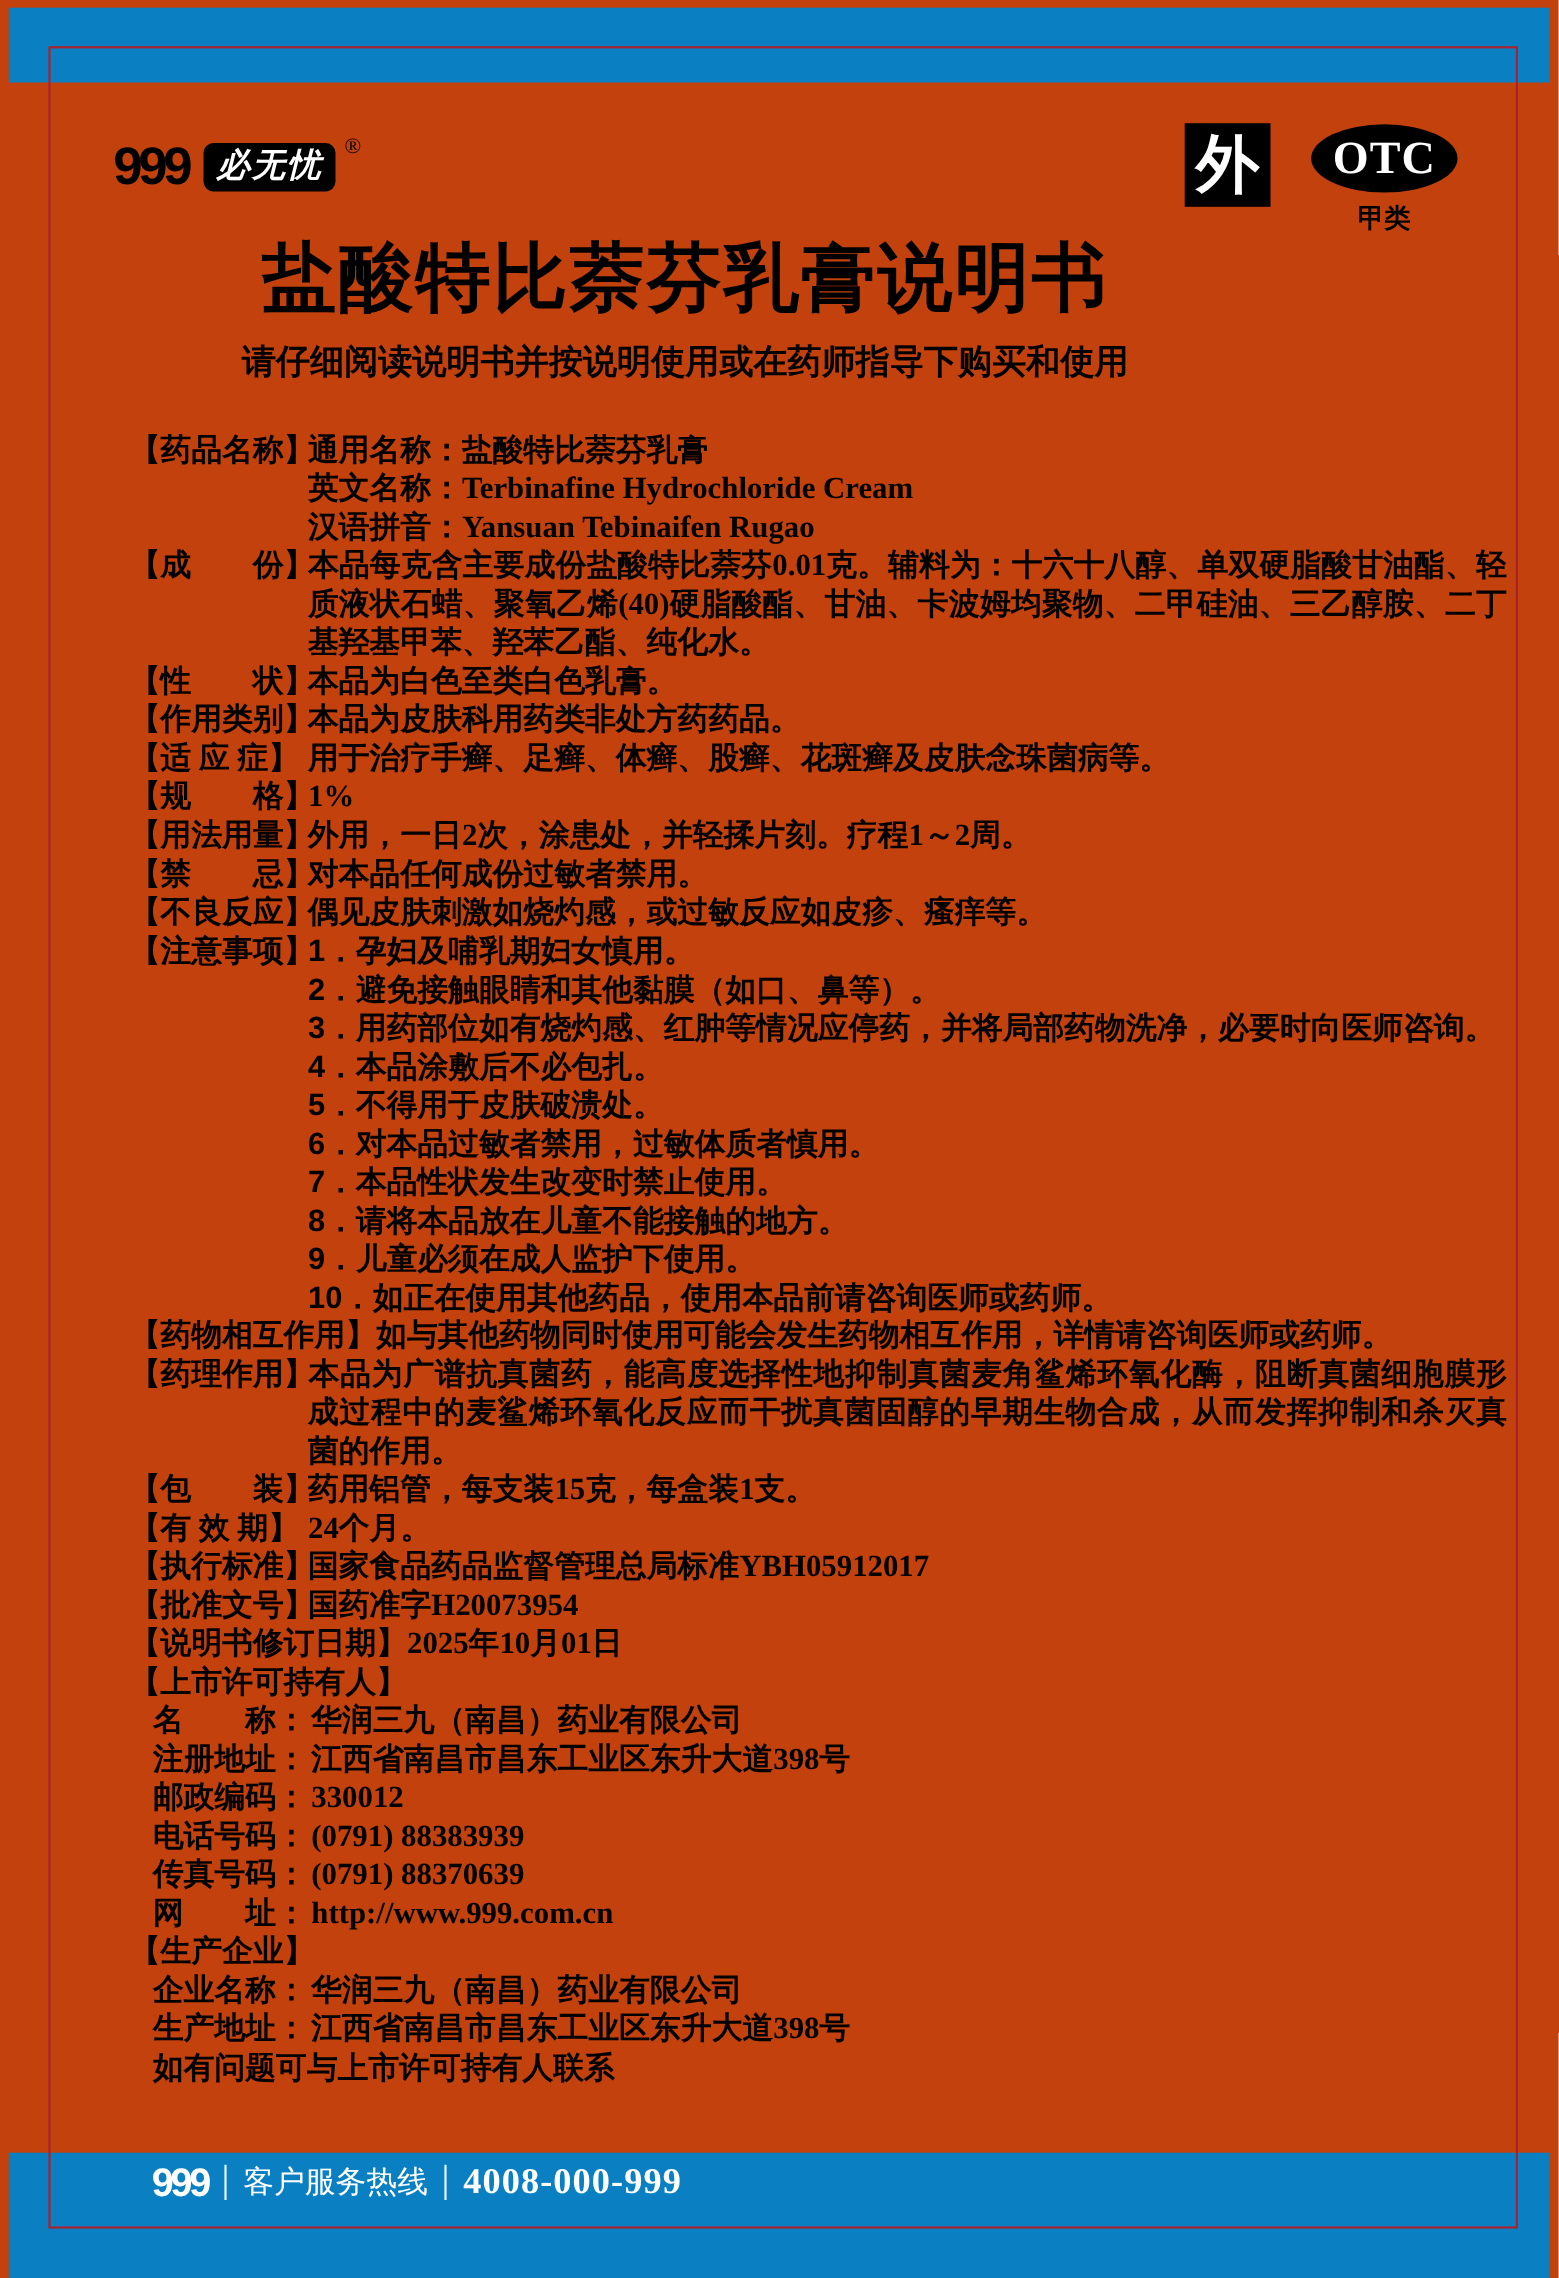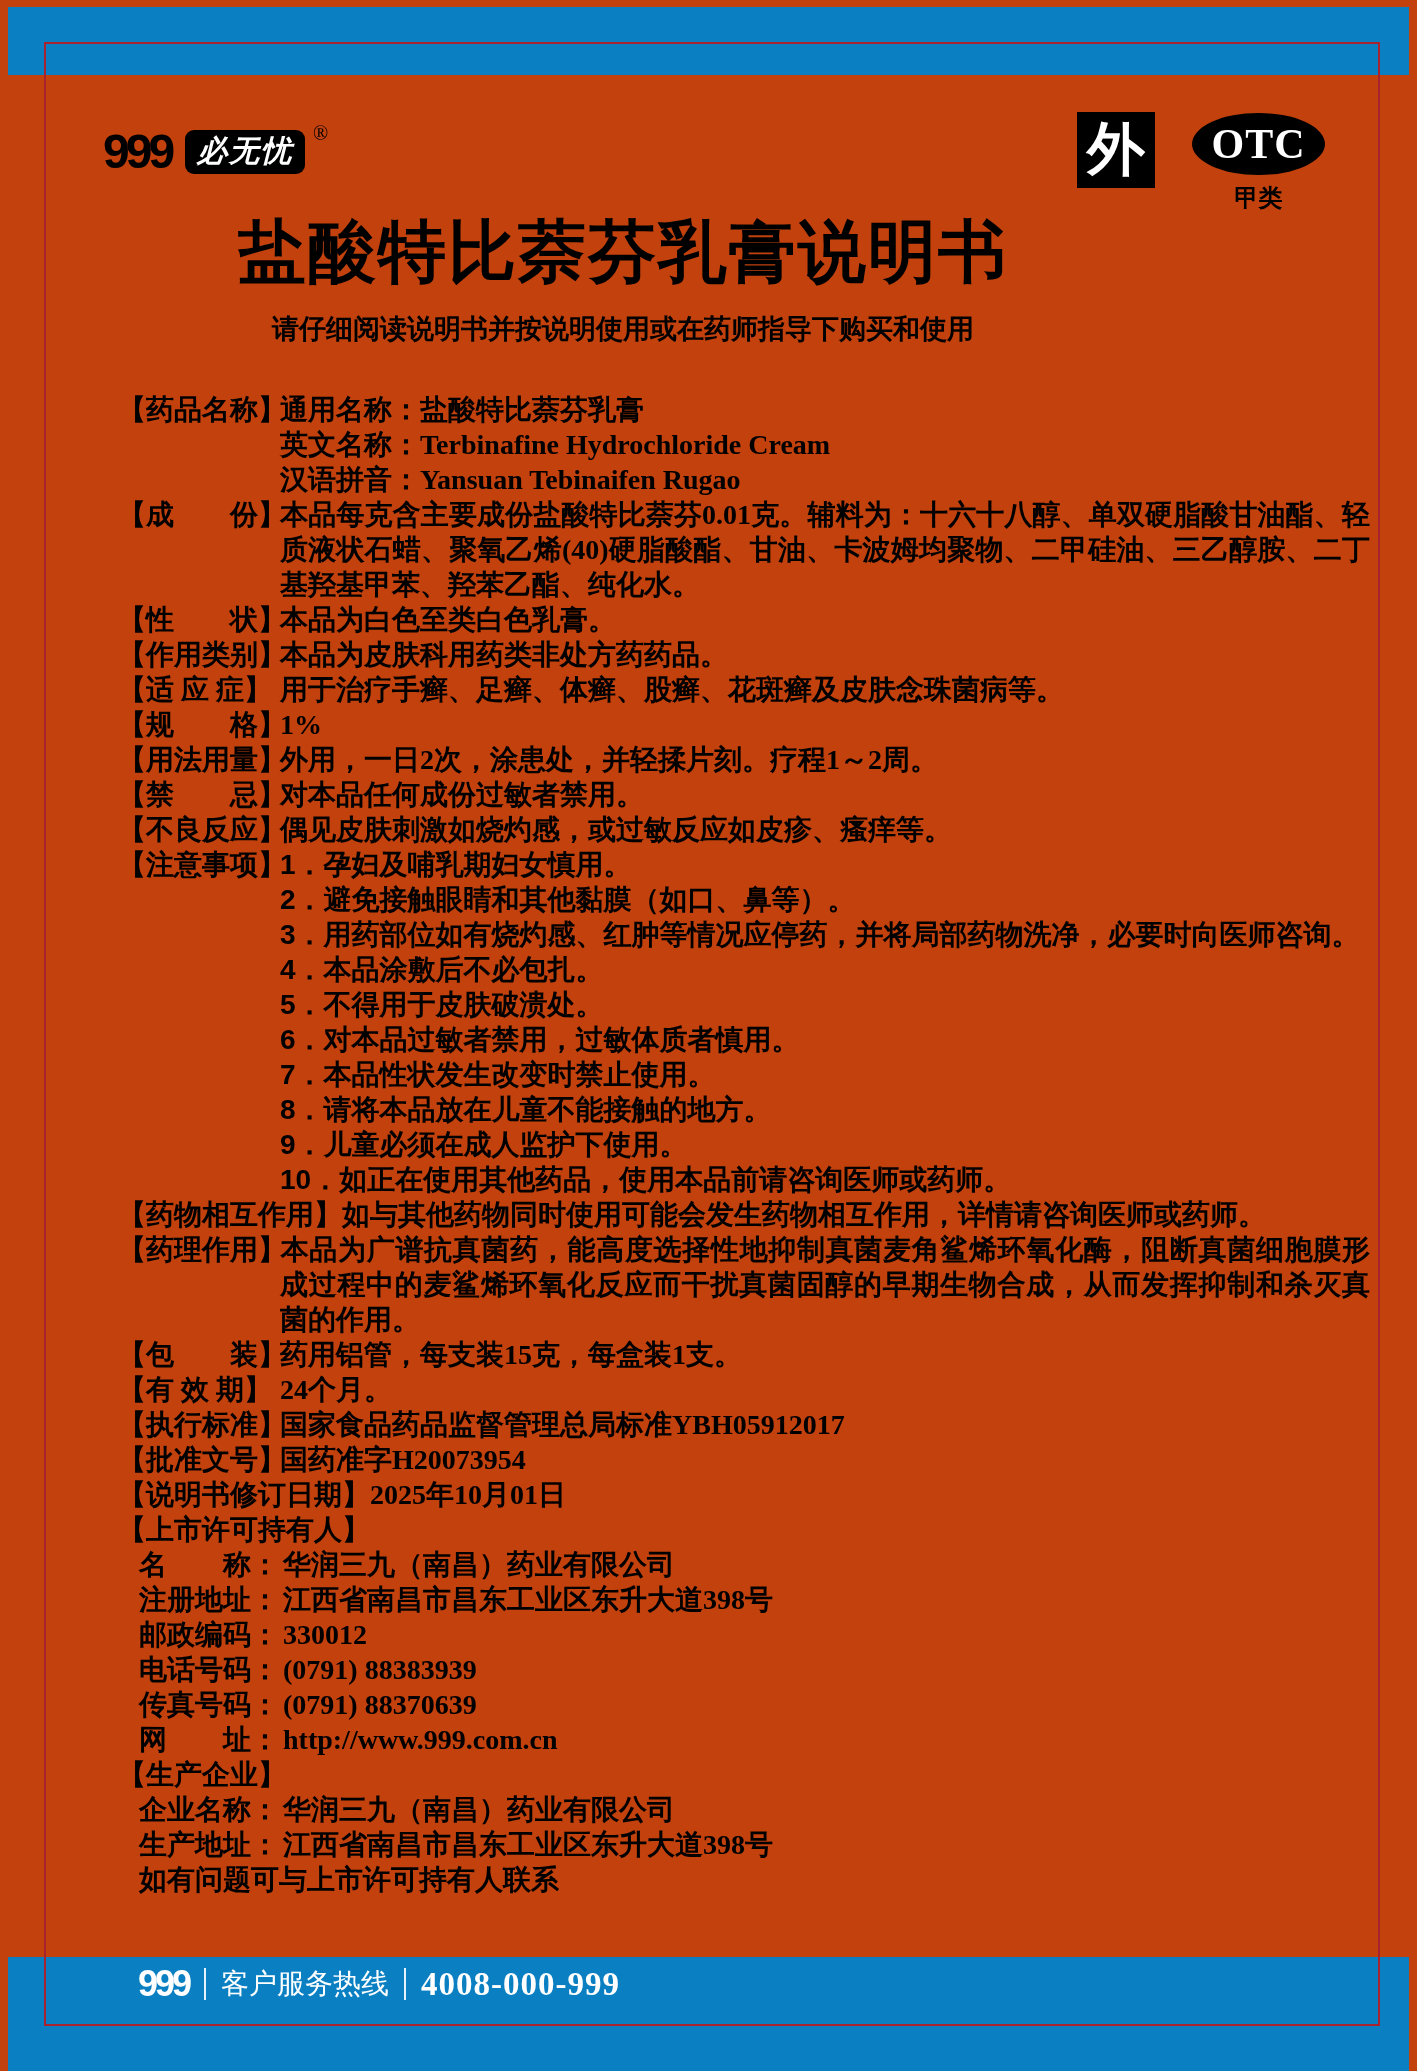--- a/index.html
+++ b/index.html
@@ -24,21 +24,21 @@
              font-family:"Liberation Sans",sans-serif;font-weight:bold;font-size:58px;z-index:2;}
   .badge-otc{position:absolute;left:1192px;top:113px;width:133px;height:62px;background:#000;
              border-radius:50%;color:#fff;display:flex;align-items:center;justify-content:center;
              font-family:"Liberation Serif",serif;font-weight:bold;font-size:42px;letter-spacing:1px;z-index:2;}
   .otc-class{position:absolute;left:1192px;top:182px;width:133px;text-align:center;
              font-family:"Liberation Sans",sans-serif;font-weight:bold;font-size:24px;z-index:2;}
   
   .title{position:absolute;left:118px;top:214px;width:1010px;text-align:center;
          font-weight:bold;font-size:68px;line-height:76px;letter-spacing:2px;}
   .subtitle{position:absolute;left:118px;top:310px;width:1010px;text-align:center;
-            font-family:"Liberation Sans",sans-serif;font-weight:bold;font-size:27px;line-height:38px;}
+            font-family:"Liberation Sans",sans-serif;font-weight:bold;font-size:31px;line-height:38px;}
   
   .content{position:absolute;left:118px;top:392px;width:1252px;font-size:28px;line-height:35px;
            font-weight:bold;}
   .row{padding-left:162px;}
   .row .lbl{display:inline-block;width:162px;margin-left:-162px;white-space:pre;}
   .row.inline{padding-left:0;}
   .row.inline .lbl{display:inline;width:auto;margin-left:0;}
   .row.justify{text-align:justify;}
   .hei{font-family:"Liberation Sans",sans-serif;}
   .subrow{padding-left:21px;}

